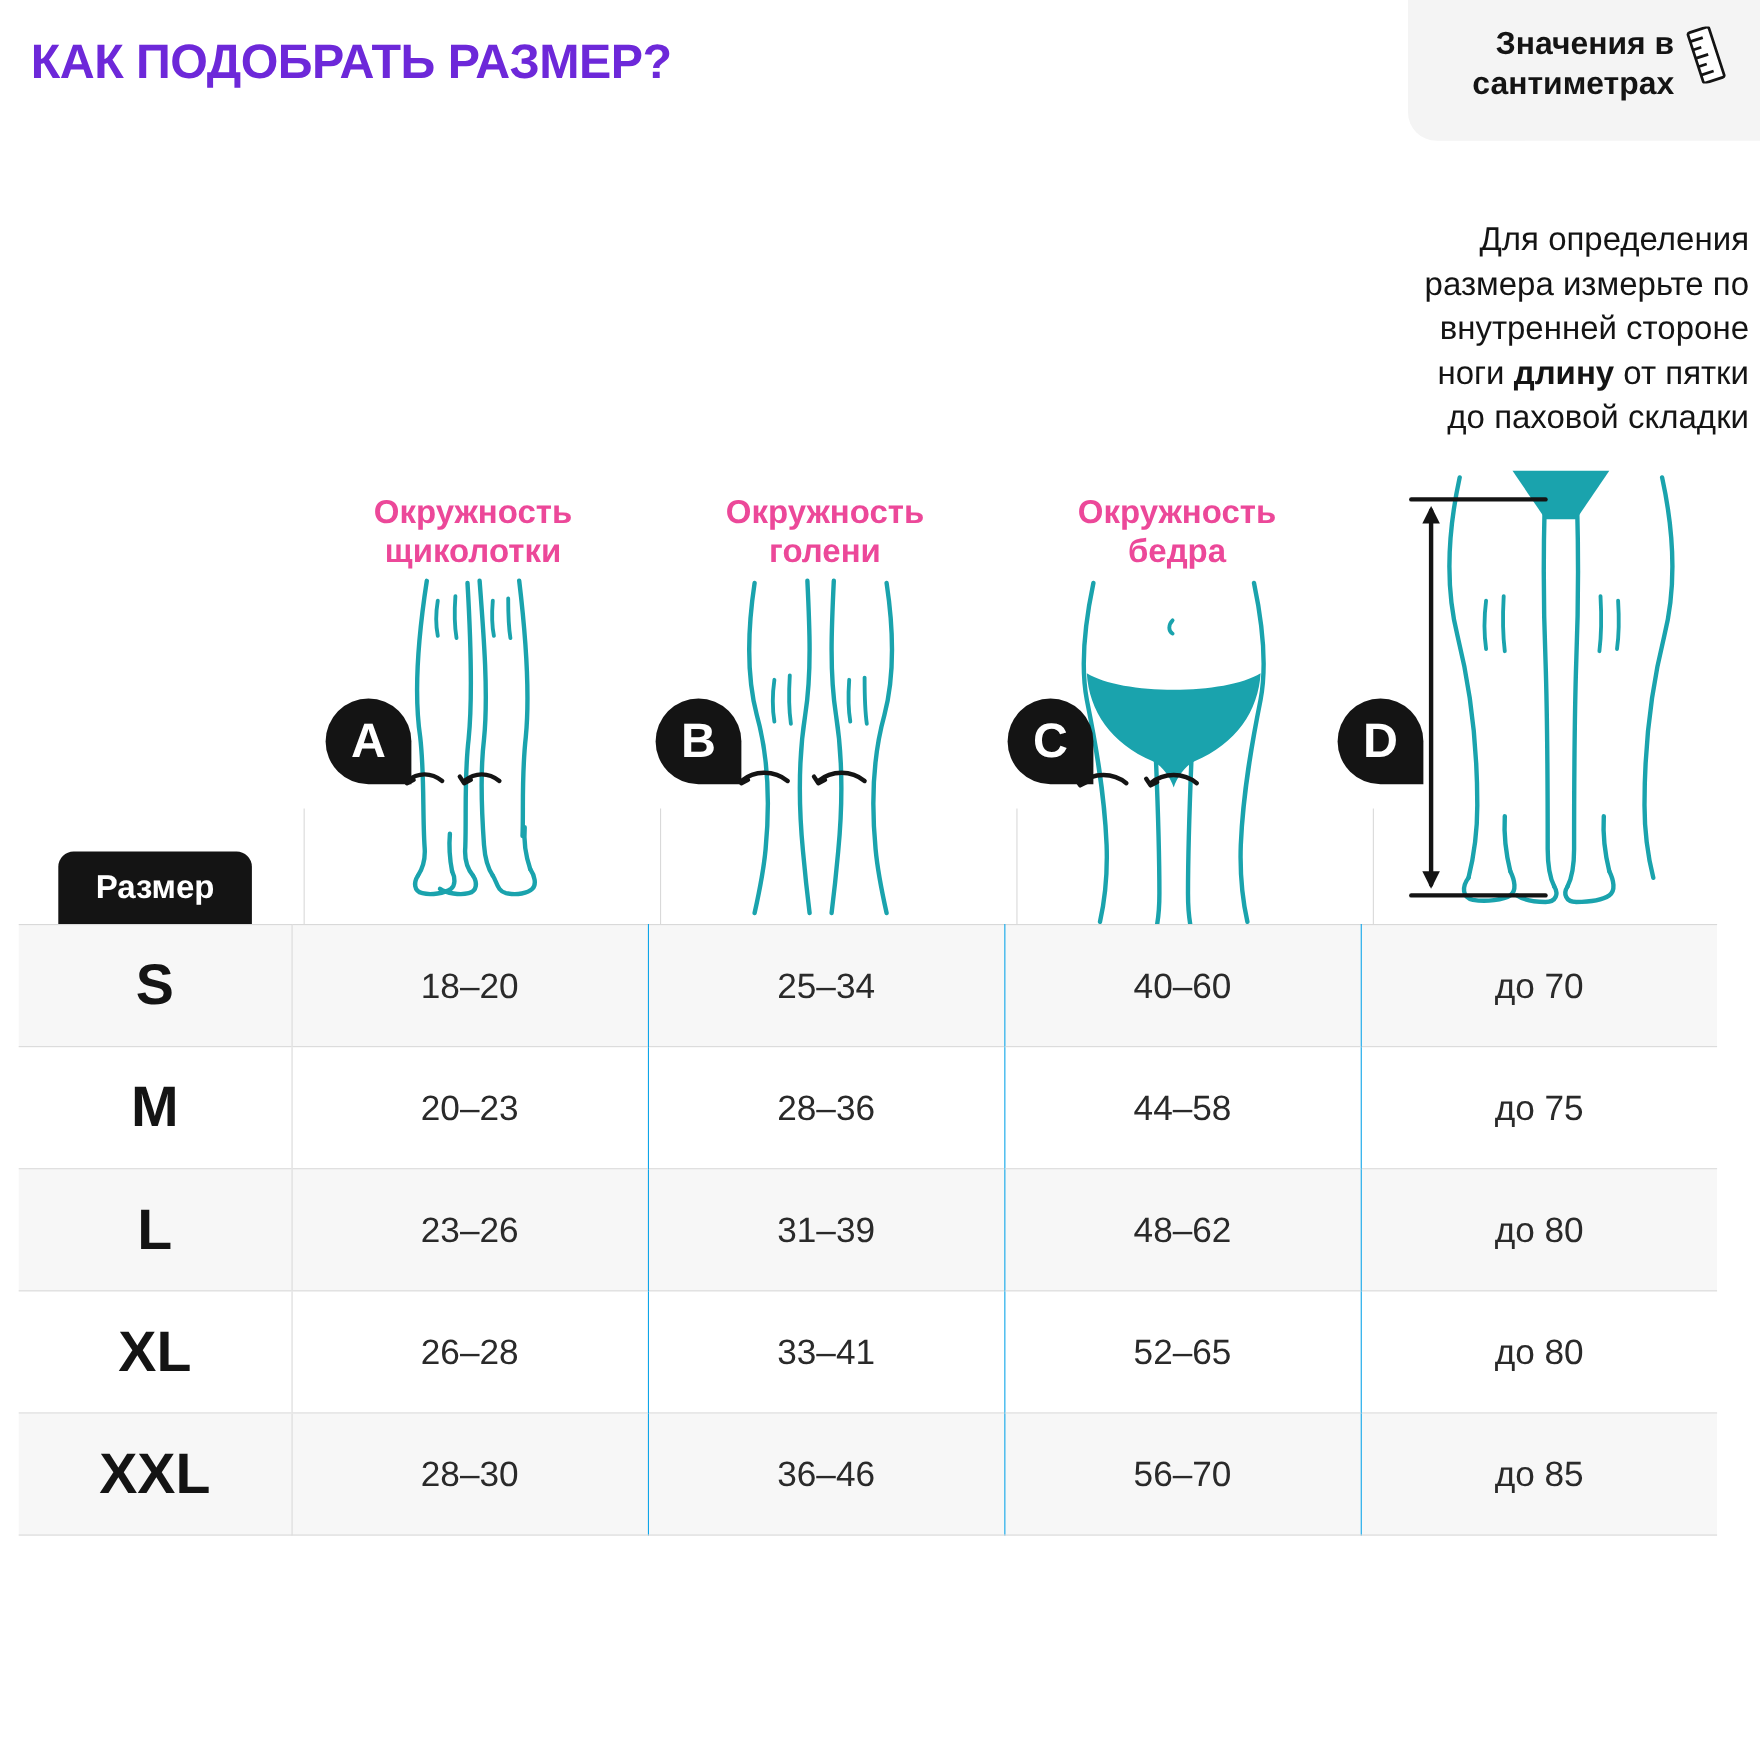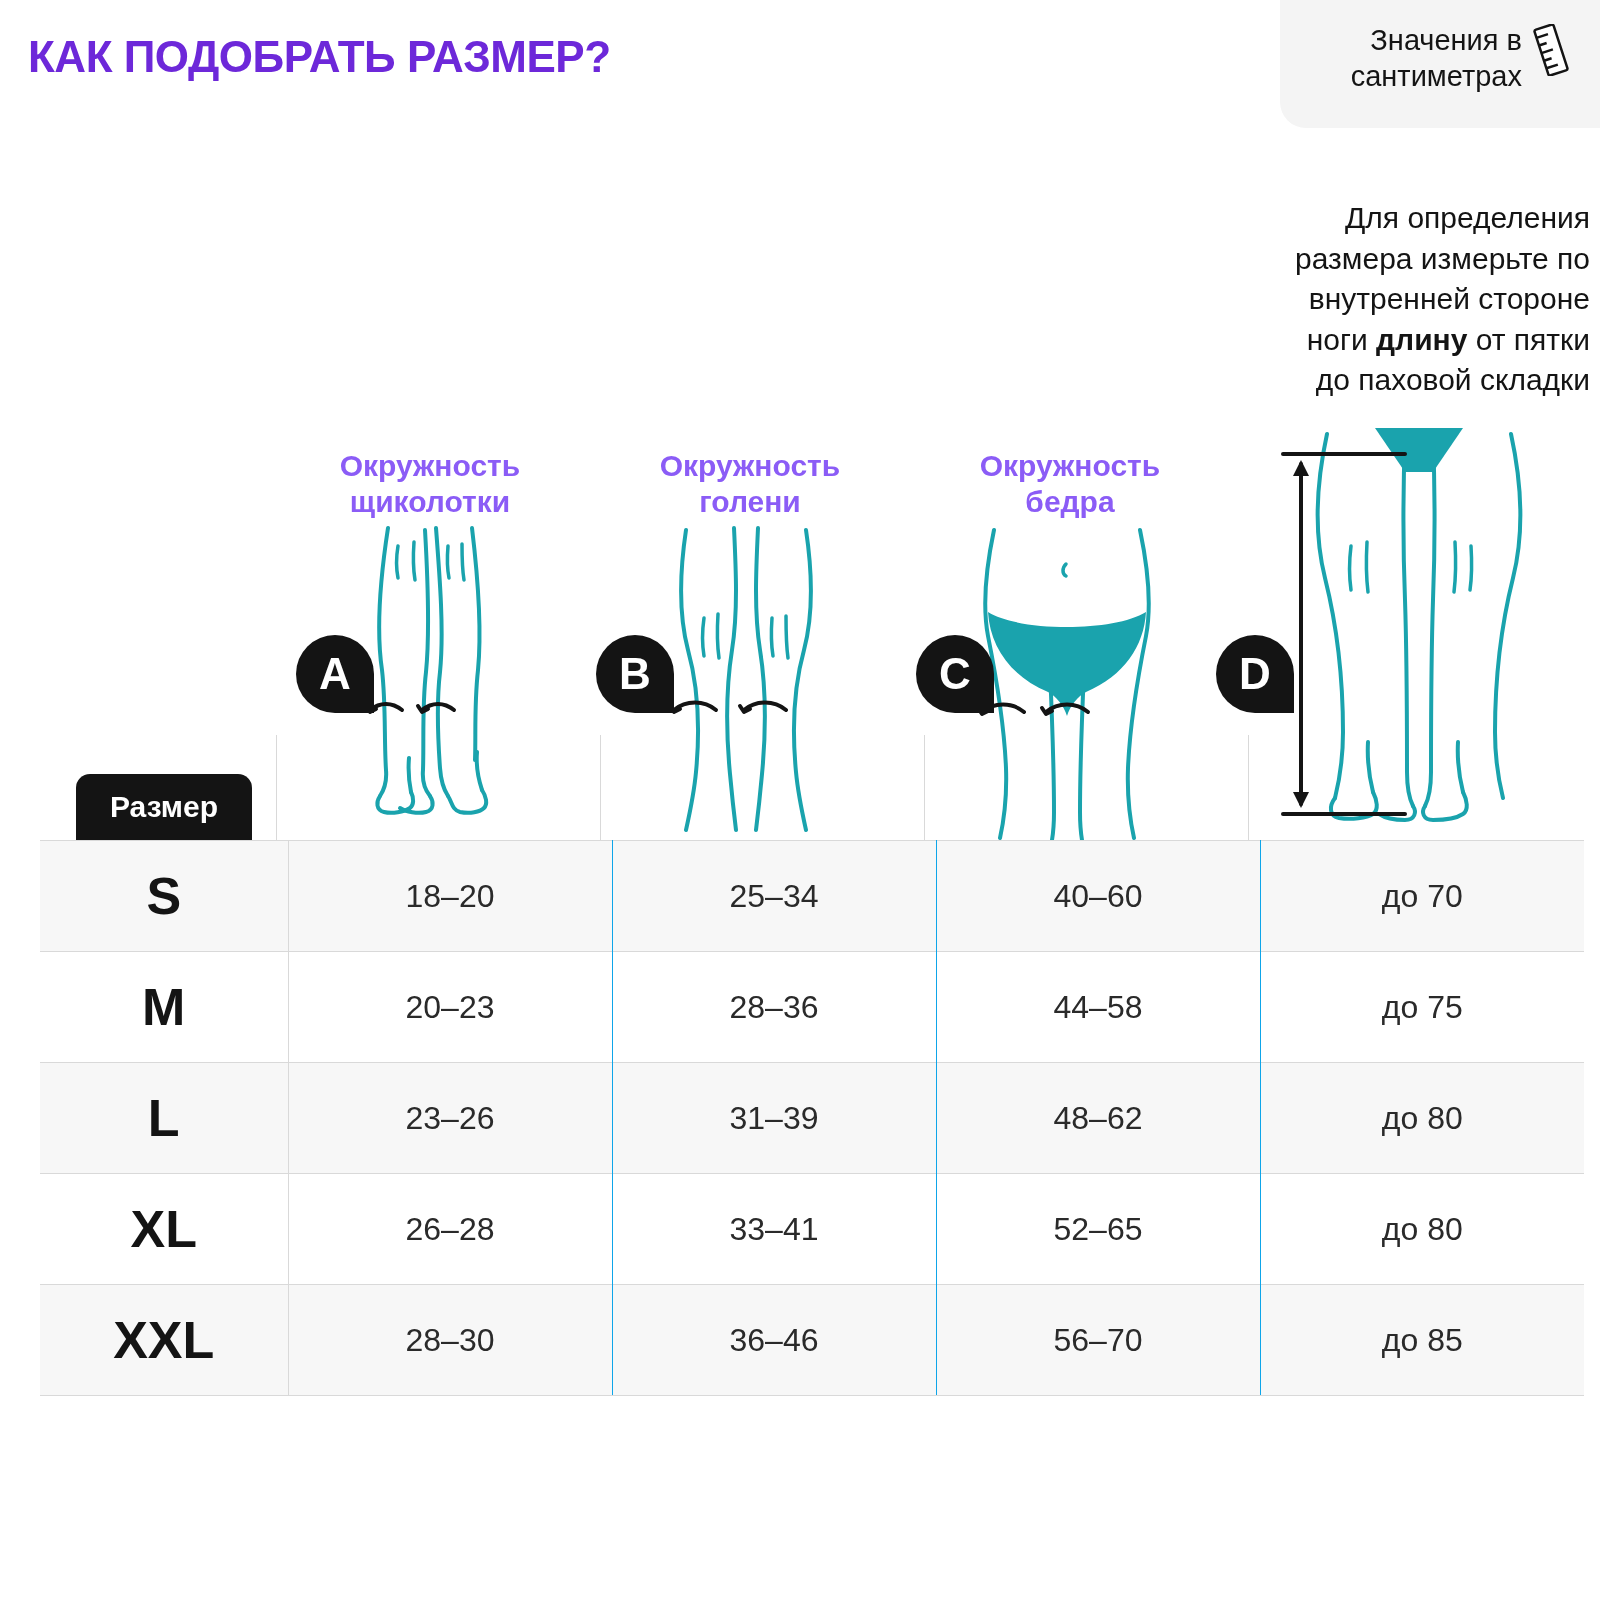--- a/index.html
+++ b/index.html
@@ -40,20 +40,21 @@
     display: flex;
     align-items: flex-start;
     justify-content: flex-end;
   }
   .units-badge .units-text {
     font-size: 29px;
     line-height: 1.25;
     text-align: right;
     color: #141414;
     max-width: 215px;
+    font-weight: bold;
   }
   .units-badge .ruler-icon {
     margin-left: 6px;
     margin-top: 2px;
     width: 46px;
     height: 52px;
     flex: none;
   }
 
   
@@ -69,21 +70,21 @@
   }
   .length-note b { font-weight: bold; }
 
   
   .col-head {
     position: absolute;
     text-align: center;
     font-size: 30px;
     font-weight: bold;
     line-height: 1.2;
-    color: #8b5cf6;
+    color: #ec4899;
   }
   .col-head.c1 { left: 280px; top: 448px; width: 300px; }
   .col-head.c2 { left: 600px; top: 448px; width: 300px; }
   .col-head.c3 { left: 920px; top: 448px; width: 300px; }
 
   
   .illus {
     position: absolute;
     top: 520px;
     height: 320px;
@@ -109,21 +110,21 @@
     z-index: 5;
   }
   .letter-badge.a { left: 296px; top: 635px; }
   .letter-badge.b { left: 596px; top: 635px; }
   .letter-badge.c { left: 916px; top: 635px; }
   .letter-badge.d { left: 1216px; top: 635px; }
 
   
   .size-table {
     position: absolute;
-    left: 40px;
+    left: 17px;
     top: 760px;
     width: 1544px;
     border-collapse: collapse;
     table-layout: fixed;
   }
   .size-table col.c-size { width: 248px; }
   .size-table col.c-val  { width: 324px; }
 
   .size-table th.head-cell {
     height: 80px;

